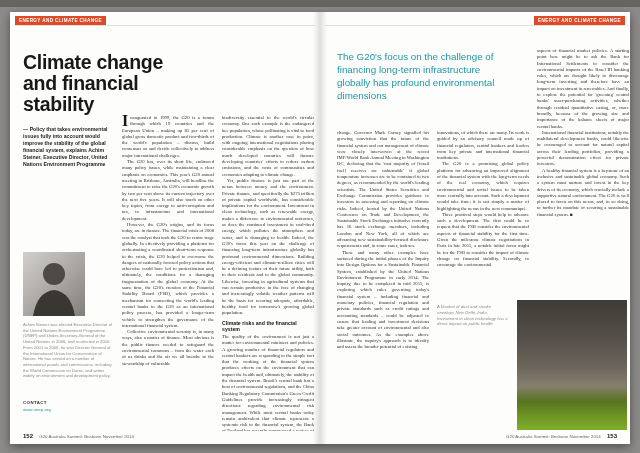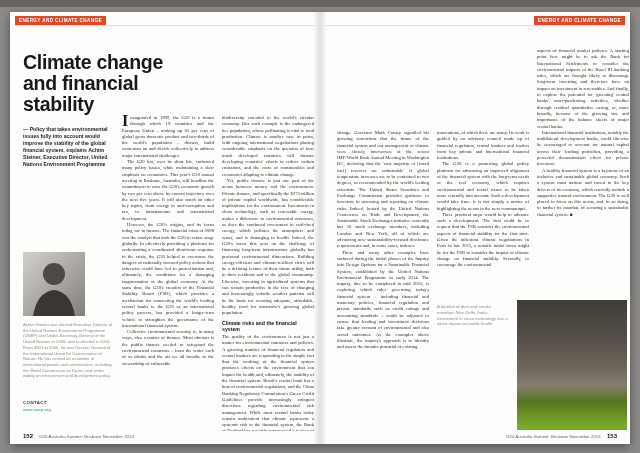--- a/index.html
+++ b/index.html
@@ -113,20 +113,21 @@
       <div class="footer fleft">
         <span class="pagenum">152</span>
         <span class="edition">G20 Australia Summit: Brisbane  November 2014</span>
       </div>
     </div>
 
     <div class="page right">
       <div class="header-rule"></div>
       <div class="tag">ENERGY AND CLIMATE CHANGE</div>
 
+      <p class="pull-quote">The G20's focus on the challenge of financing long-term infrastructure globally has profound environmental dimensions</p>
 
       <div class="col colR1">
         <p>change. Governor Mark Carney signalled his growing conviction that the future of the financial system and our management of climate were closely interwoven at the recent IMF/World Bank Annual Meeting in Washington DC, declaring that the 'vast majority of [fossil fuel] reserves are unburnable' if global temperature increases are to be contained to two degrees, as recommended by the world's leading scientists. The United States Securities and Exchange Commission provides guidance to investors in assessing and reporting on climate risks. Indeed, hosted by the United Nations Conference on Trade and Development, the Sustainable Stock Exchanges initiative currently has 16 stock exchange members, including London and New York, all of which are advancing new sustainability-focused disclosure requirements and, in some cases, indexes.</p>
         <p>These and many other examples have surfaced during the initial phases of the Inquiry into Design Options for a Sustainable Financial System, established by the United Nations Environment Programme in early 2014. The inquiry, due to be completed in mid 2015, is exploring which rules governing today's financial system – including financial and monetary policies, financial regulation and private standards such as credit ratings and accounting standards – could be adjusted to ensure that lending and investment decisions take greater account of environmental and also social outcomes. As the examples above illustrate, the inquiry's approach is to identify and assess the broader potential of existing</p>
       </div>
 
       <div class="col colR2">
         <p>innovations, of which there are many. Its work is guided by an advisory council made up of financial regulators, central bankers and leaders from key private and international financial institutions.</p>
         <p>The G20 is a promising global policy platform for advancing an improved alignment of the financial system with the long-term needs of the real economy, which requires environmental and social issues to be taken more centrally into account. Such a development would take time; it is not simply a matter of highlighting the nexus in the next communiqué.</p>
         <p>Three practical steps would help to advance such a development. The first could be to request that the FSB consider the environmental aspects of financial stability for the first time. Given the milestone climate negotiations in Paris in late 2015, a notable initial focus might be for the FSB to consider the impact of climate change on financial stability. Secondly, to encourage the environmental</p>

